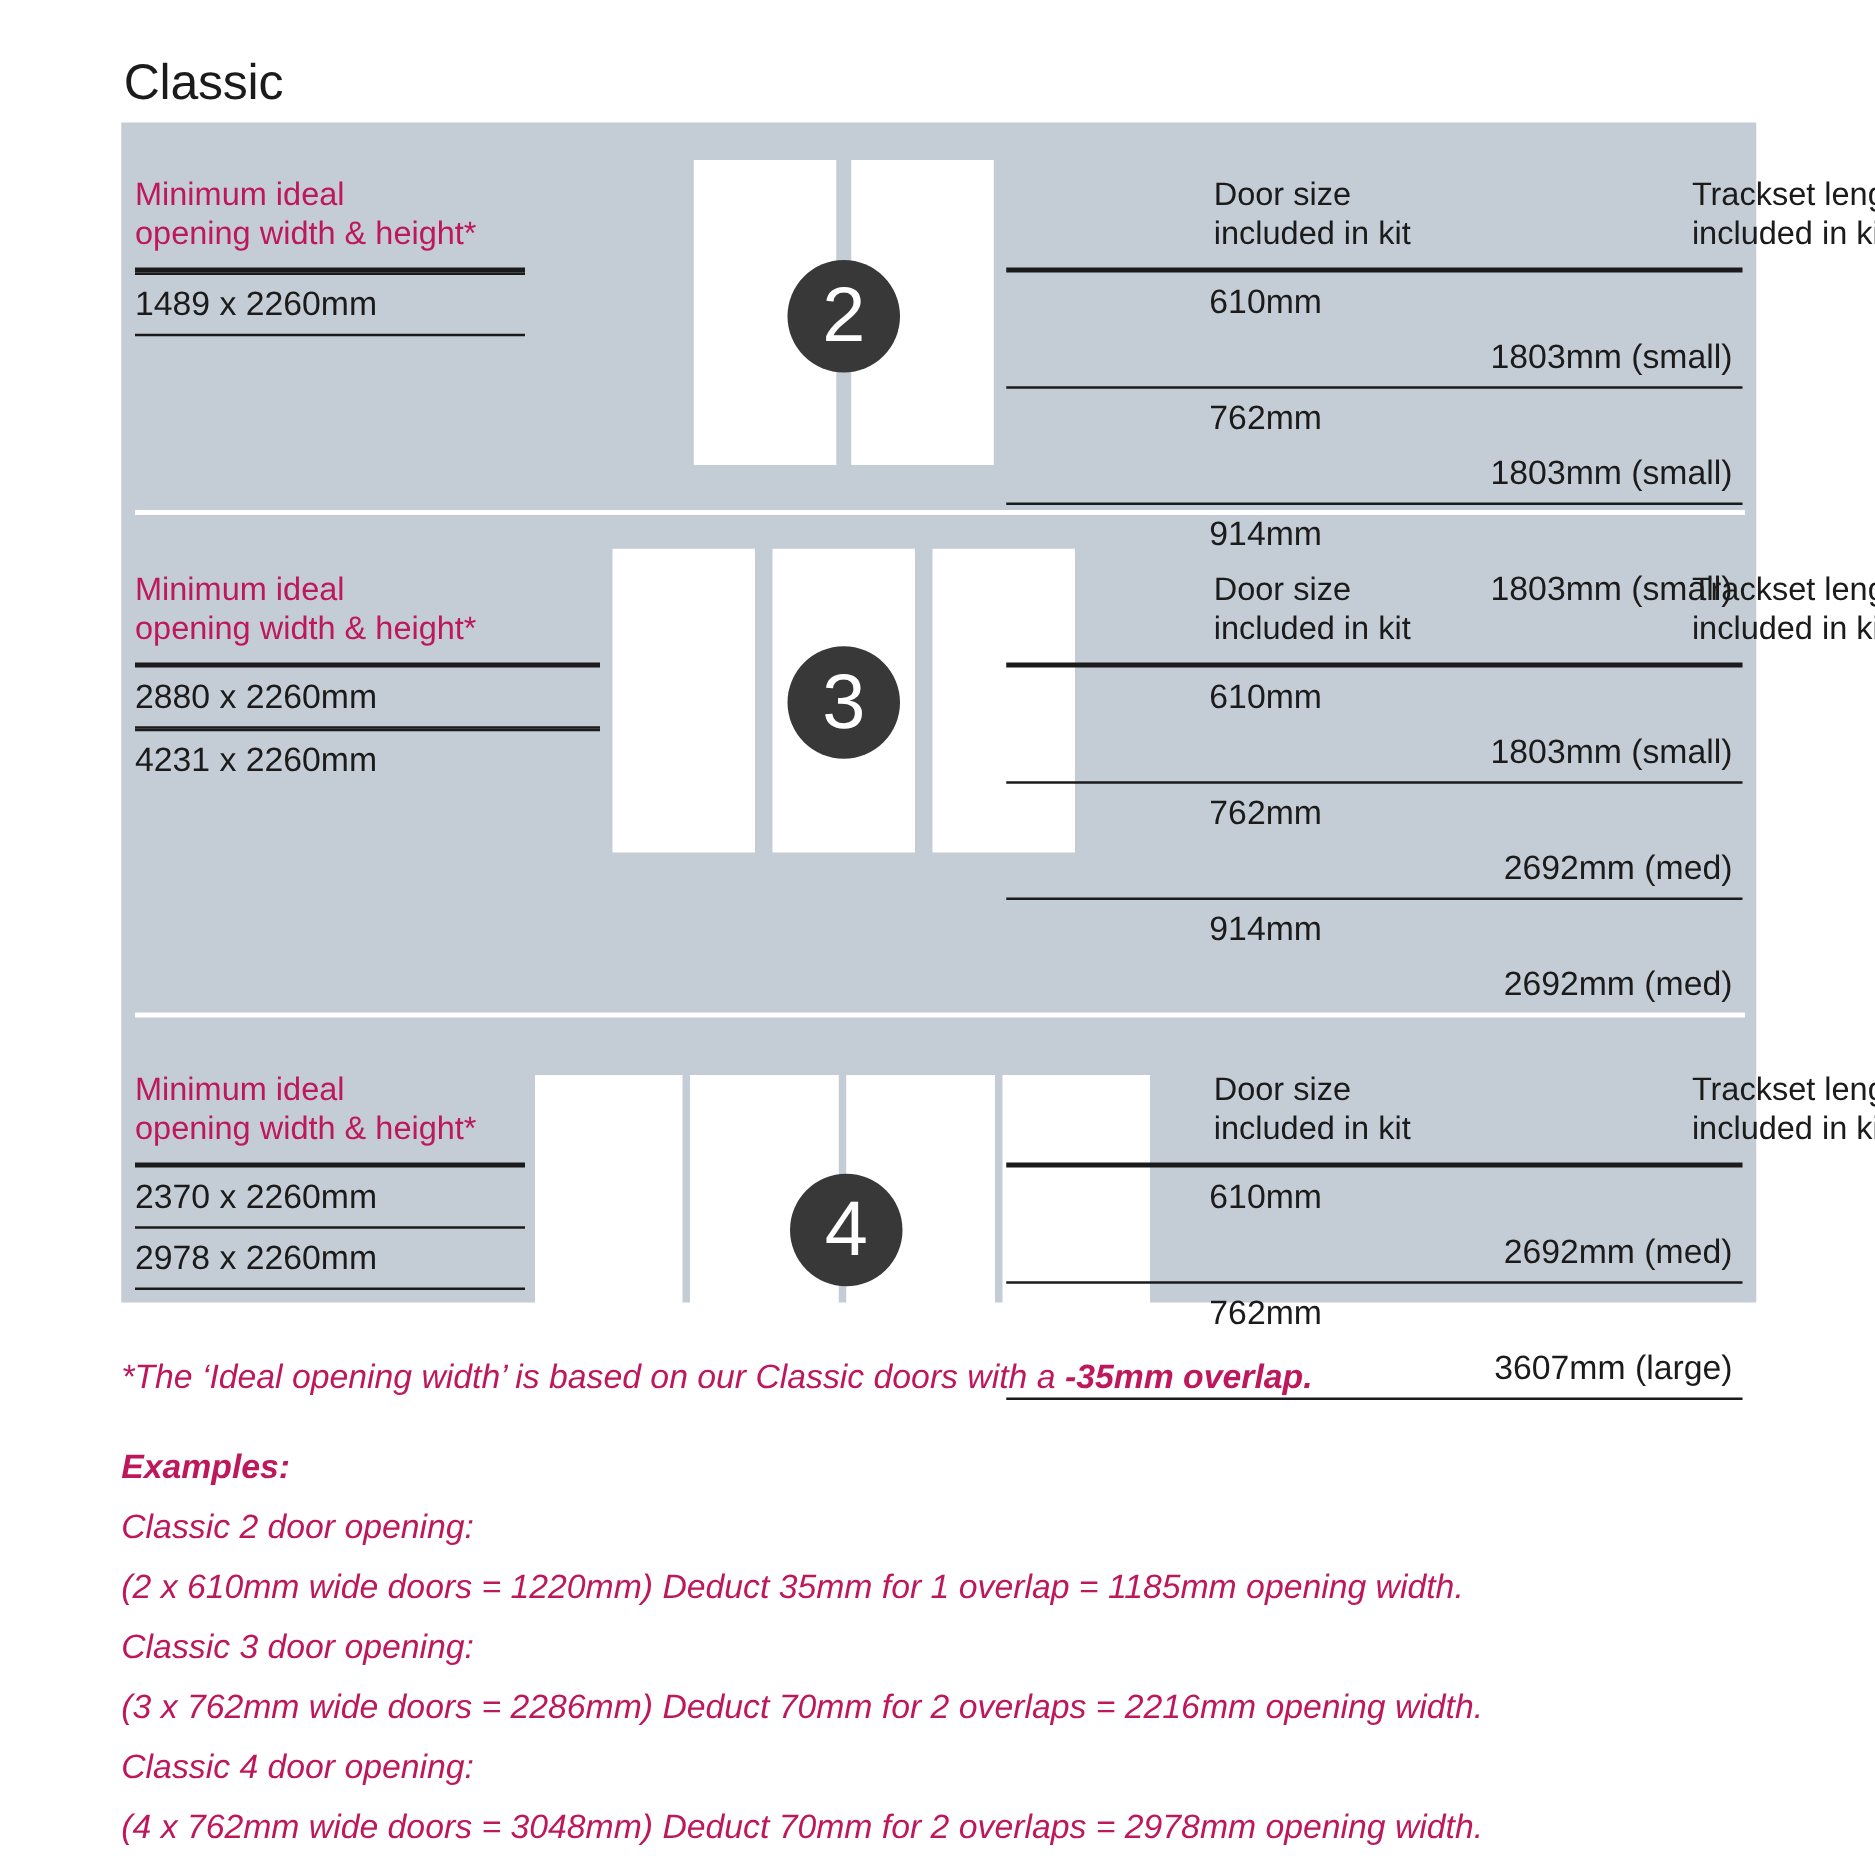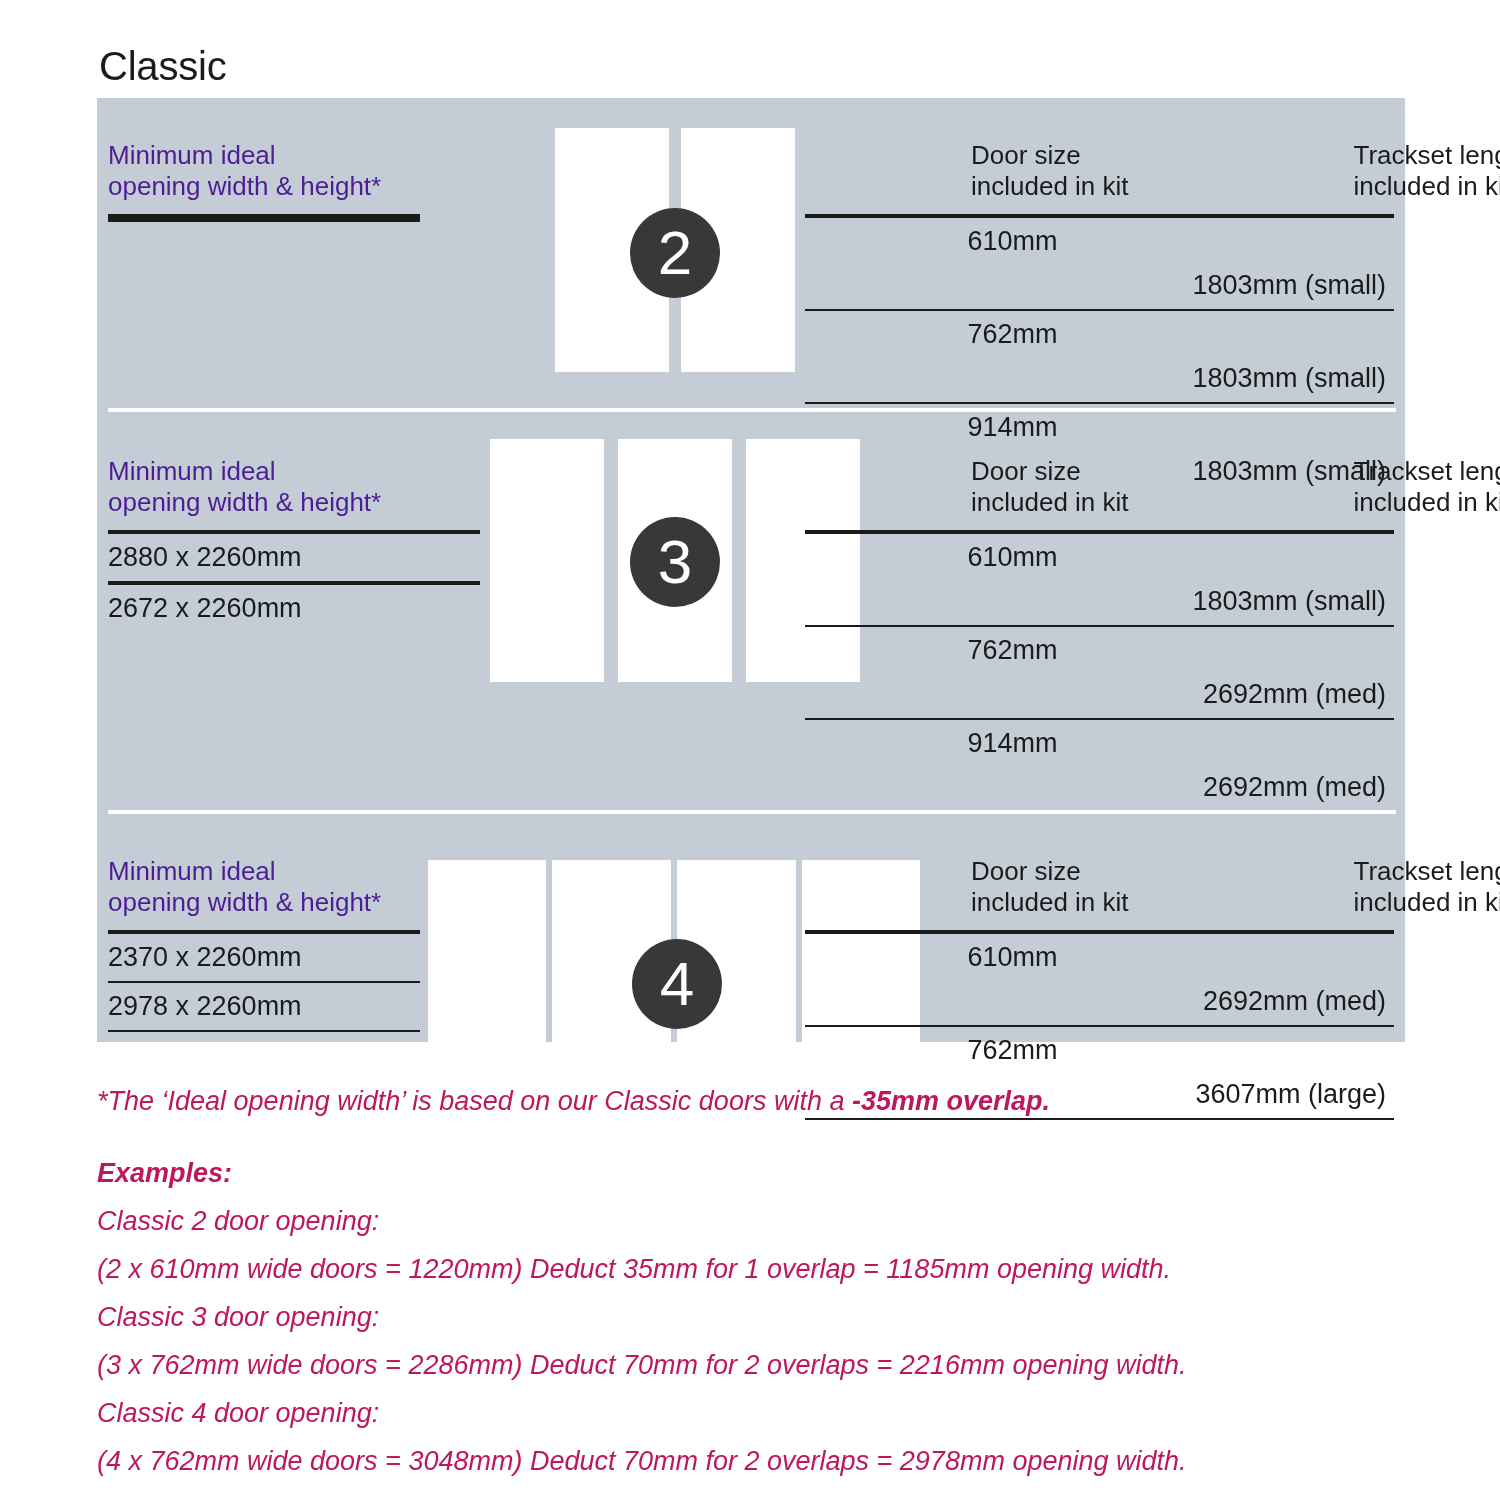--- a/index.html
+++ b/index.html
@@ -57,21 +57,21 @@
   #divider-1 { top: 712px; }
 
   
   .col {
     position: absolute;
   }
   .col-head {
     font-size: 26px;
     line-height: 31px;
     font-weight: 400;
-    color: #4c1d95;
+    color: #be185d;
     white-space: pre-line;
   }
   .rule-thick {
     height: 4px;
     background: #1b1b1b;
     width: 100%;
   }
   .rule-thin {
     height: 2px;
     background: #1b1b1b;
@@ -167,20 +167,21 @@
 
 <div id="spec-panel">
 
   <div class="section" id="section-0">
 
     <div class="col col-left" style="top:42px; width:312px;">
       <div class="col-head">Minimum ideal
 opening width &amp; height*</div>
       <div class="rule-thick"></div>
       <div class="rule-thin"></div>
+      <div class="row-cell">1489 x 2260mm</div>
       <div class="rule-thin"></div>
     </div>
 
     <div class="doors" style="left:458px; top:30px; width:240px; height:244px;">
       <div class="door" style="width:114px;"></div>
       <div style="width:12px;"></div>
       <div class="door" style="width:114px;"></div>
     </div>
     <div class="badge" style="left:533px; top:110px; width:90px; height:90px;">2</div>
 
@@ -213,21 +214,21 @@
 
   <div class="section" id="section-1">
 
     <div class="col col-left" style="top:42px; width:372px;">
       <div class="col-head">Minimum ideal
 opening width &amp; height*</div>
       <div class="rule-thick"></div>
       <div class="row-cell">2880 x 2260mm</div>
       <div class="rule-thin"></div>
       <div class="rule-thin"></div>
-      <div class="row-cell">2672 x 2260mm</div>
+      <div class="row-cell">4231 x 2260mm</div>
     </div>
 
     <div class="doors" style="left:393px; top:25px; width:370px; height:243px;">
       <div class="door" style="width:114px;"></div>
       <div style="width:14px;"></div>
       <div class="door" style="width:114px;"></div>
       <div style="width:14px;"></div>
       <div class="door" style="width:114px;"></div>
     </div>
     <div class="badge" style="left:533px; top:103px; width:90px; height:90px;">3</div>

